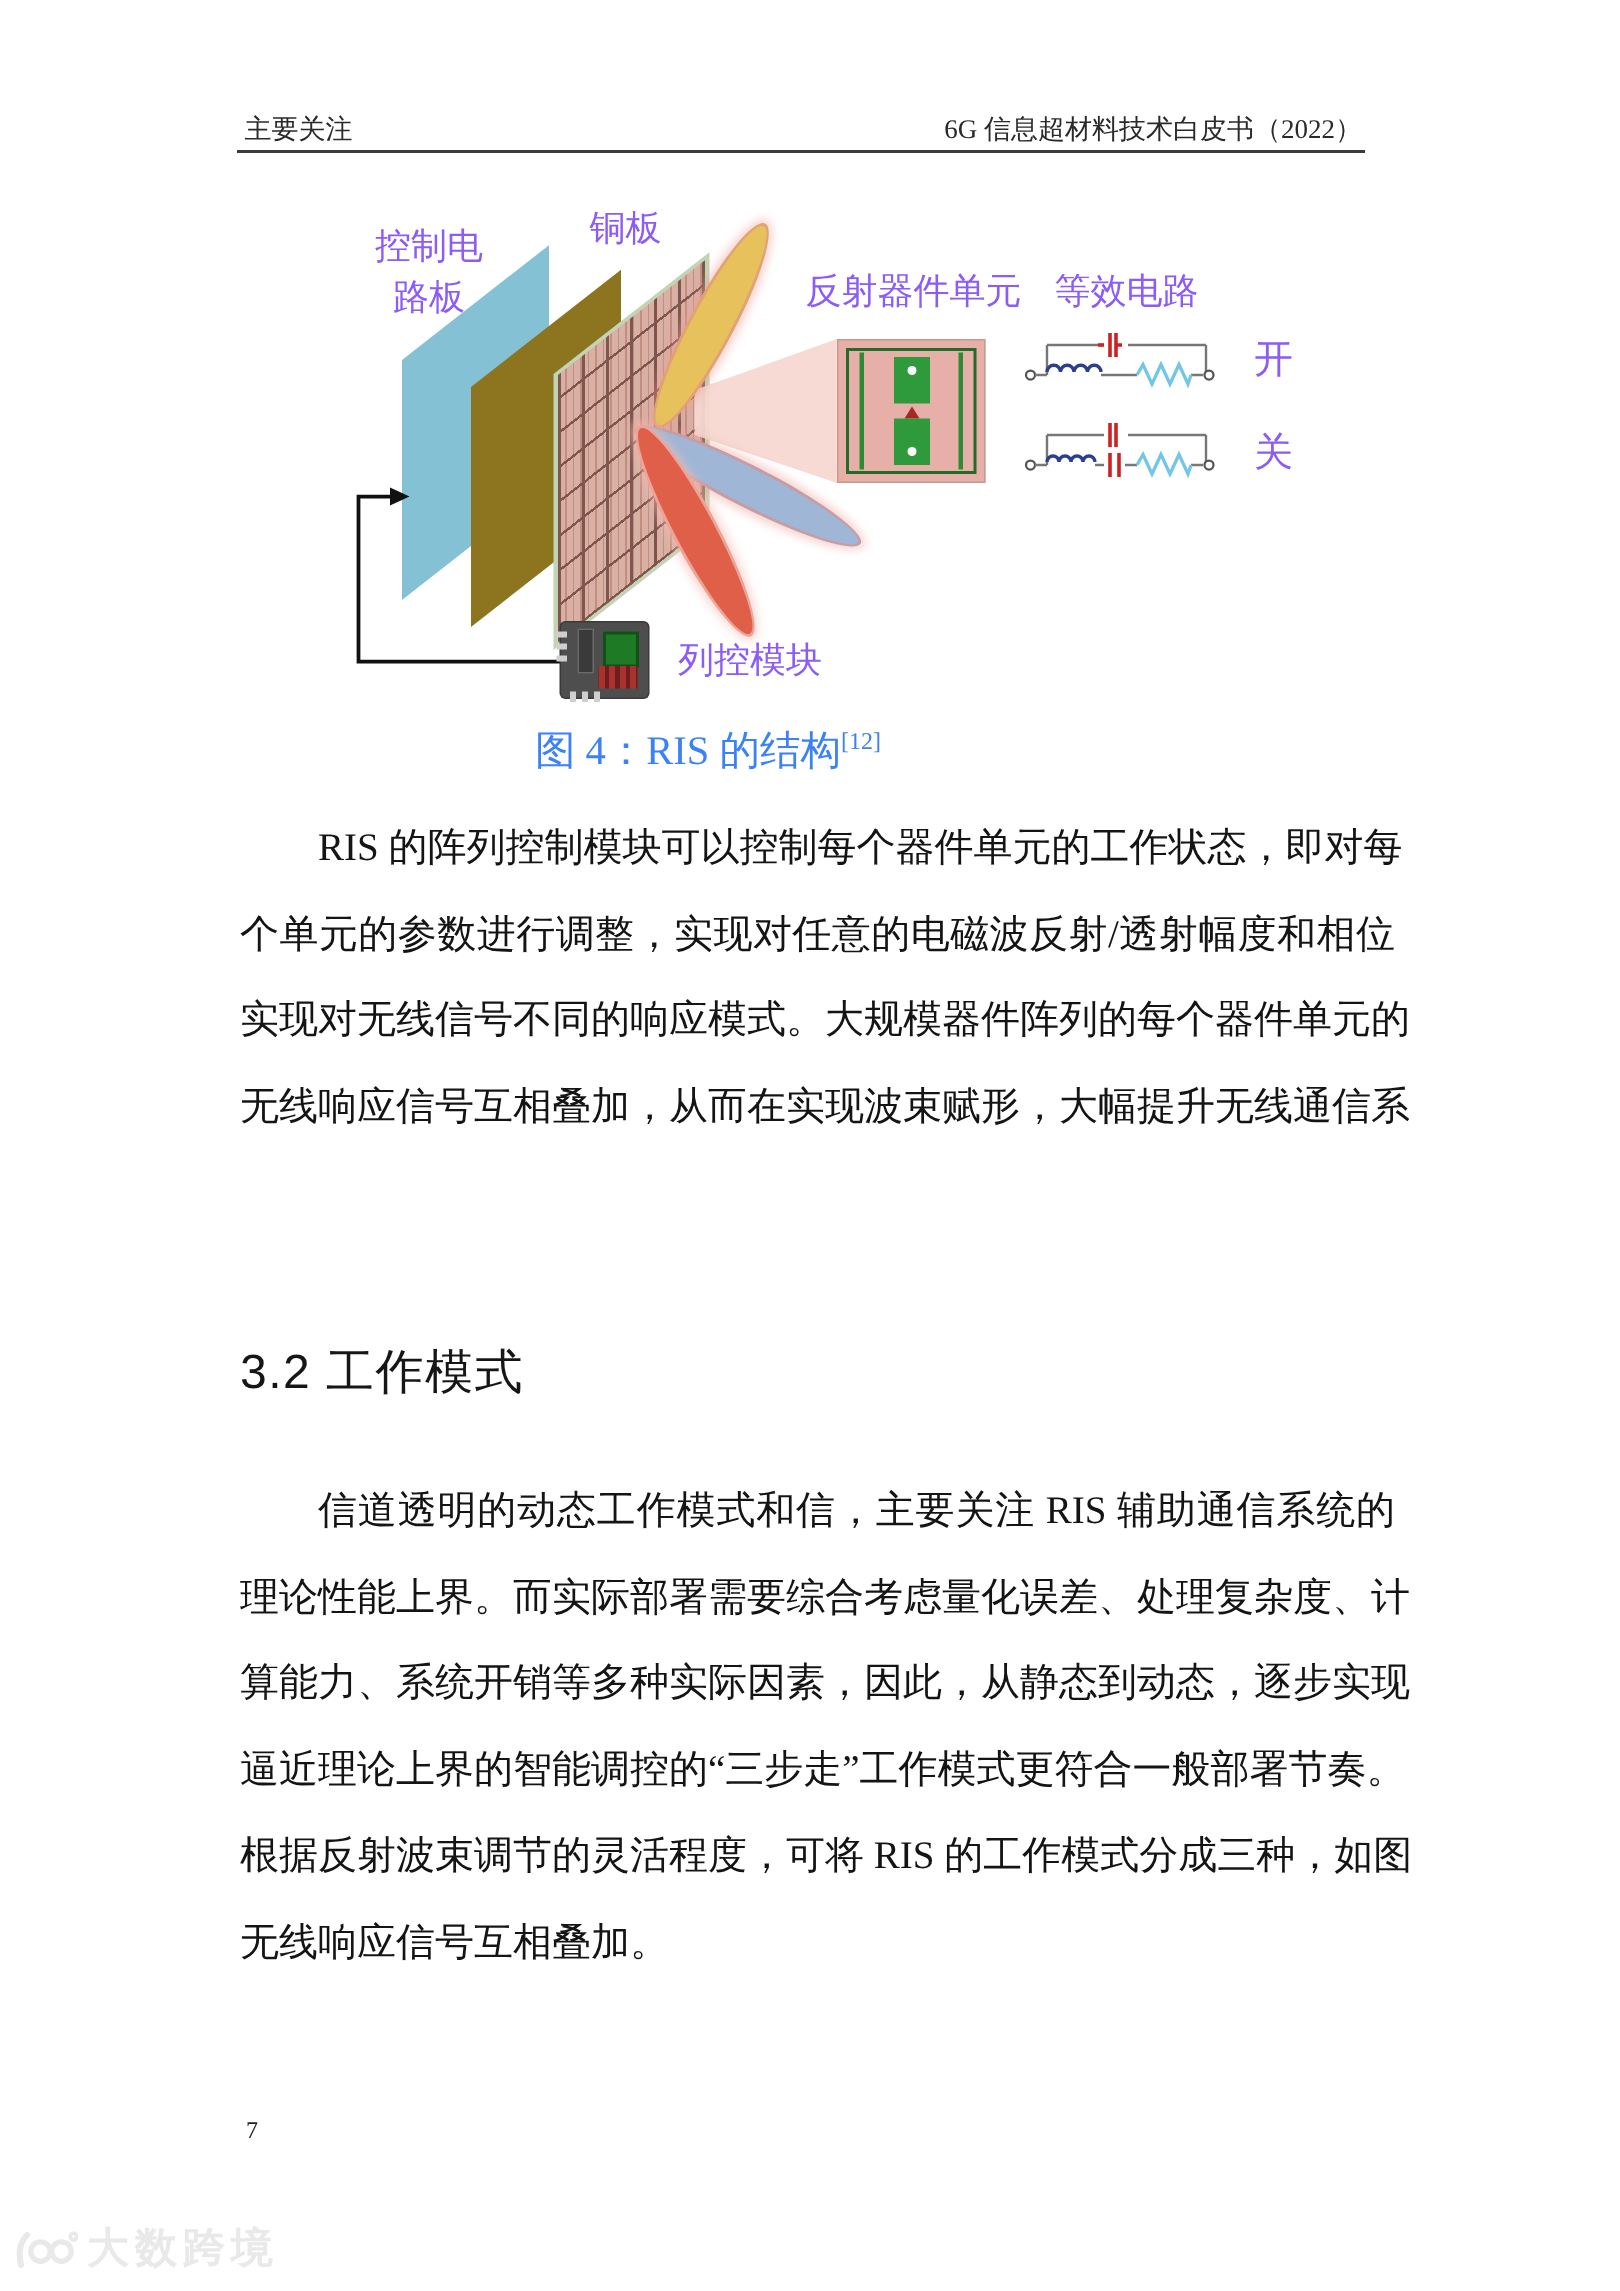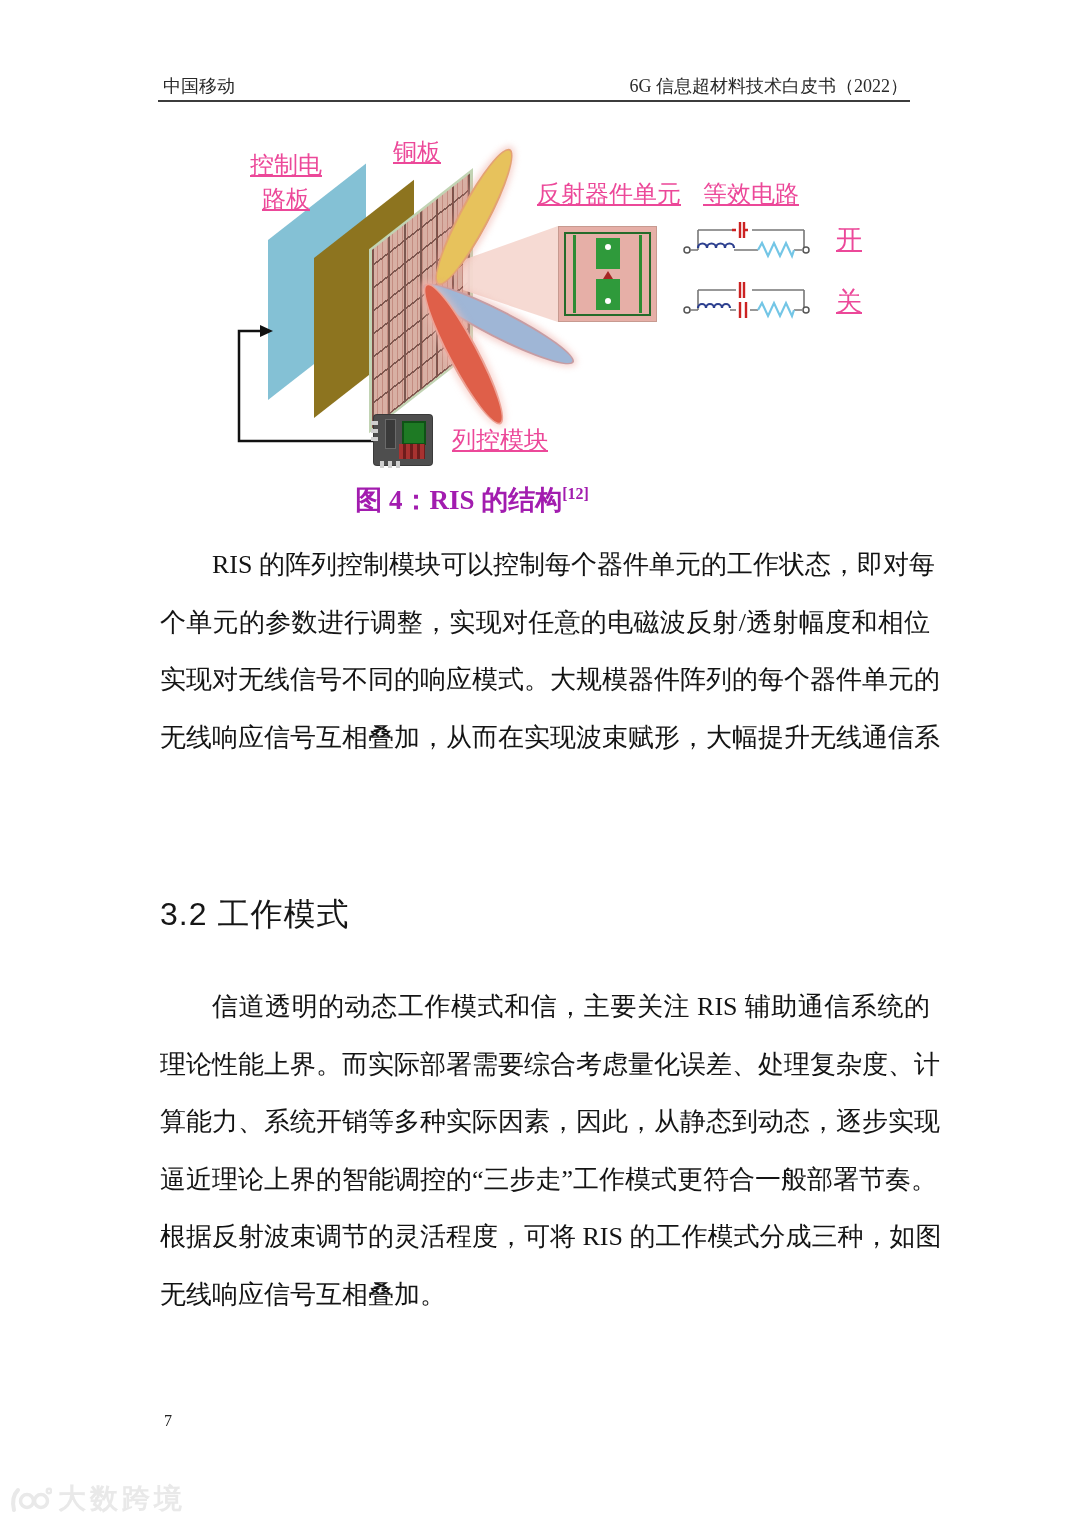--- a/index.html
+++ b/index.html
@@ -23,21 +23,21 @@
   .beam{position:absolute;border-radius:50%;}
   .beam-yellow{left:397px;top:202px;width:150px;height:26px;background:#e7c25c;
       border:2px solid rgba(225,140,130,.6);box-shadow:0 0 6px 3px rgba(235,160,150,.45);
       transform:rotate(-62deg);}
   .beam-blue{left:414px;top:310px;width:165px;height:24px;background:#9fb6d6;
       border:2px solid rgba(225,140,130,.6);box-shadow:0 0 6px 3px rgba(235,160,150,.45);
       transform:rotate(27deg);}
   .beam-red{left:384px;top:339px;width:155px;height:26px;background:#df5f49;
       border:2px solid rgba(240,180,170,.8);box-shadow:0 0 6px 3px rgba(245,190,180,.55);
       transform:rotate(62deg);}
-  .fig-label{position:absolute;font-size:24px;color:#ec4899;white-space:nowrap;text-decoration:underline;}
+  .fig-label{position:absolute;font-size:24px;color:#8b5cf6;white-space:nowrap;}
   .lbl-control{left:226px;top:148px;width:120px;text-align:center;line-height:34px;white-space:normal;}
   .lbl-copper{left:393px;top:136px;}
   .lbl-unit{left:537px;top:178px;}
   .lbl-circuit{left:703px;top:178px;}
   .lbl-on{left:836px;top:222px;font-size:26px;}
   .lbl-off{left:836px;top:284px;font-size:26px;}
   .lbl-module{left:452px;top:424px;}
   .fig-svg{position:absolute;left:0;top:0;width:1080px;height:520px;pointer-events:none;}
   
   .unit-cell{position:absolute;left:558px;top:226px;width:97px;height:94px;background:#e6afa7;
@@ -57,42 +57,42 @@
   
   .chip{position:absolute;left:374px;top:415px;width:58px;height:50px;background:#4e4e4e;border-radius:3px;
       box-shadow:0 0 0 1px #3a3a3a;}
   .chip-slot{position:absolute;left:11px;top:4px;width:9px;height:28px;background:#3a3a3a;border:1px solid #6a6a6a;}
   .chip-green{position:absolute;right:6px;top:6px;width:20px;height:20px;background:#1e7a24;border:2px solid #0f5216;}
   .chip-red{position:absolute;right:7px;bottom:6px;width:26px;height:15px;
       background:repeating-linear-gradient(90deg,#a83230 0 4px,#6e1c1c 4px 7px);}
   .chip-pin{position:absolute;left:-3px;width:7px;height:4px;background:#cfcfcf;}
   .chip-pin2{position:absolute;bottom:-3px;width:4px;height:7px;background:#cfcfcf;}
   
-  .caption{position:absolute;left:0;top:482px;width:944px;text-align:center;font-size:27px;color:#a21caf;font-weight:bold;}
+  .caption{position:absolute;left:0;top:482px;width:944px;text-align:center;font-size:27px;color:#3b82f6;}
   .caption sup{font-size:16px;}
   
   .para{position:absolute;left:160px;width:770px;font-size:26px;color:#141414;}
   .pline{line-height:57.5px;height:57.5px;text-align:justify;text-align-last:justify;white-space:nowrap;}
   .pline.indent{text-indent:52px;}
   .pline.last{text-align-last:left;}
   .para1{top:536px;}
   .para2{top:978px;}
   .section-heading{position:absolute;left:160px;top:893px;font-family:"Liberation Sans",sans-serif;
       font-size:32px;color:#161616;letter-spacing:1px;}
   .page-num{position:absolute;left:164px;top:1412px;font-size:16px;color:#222;}
   
   .watermark{position:absolute;left:6px;top:1480px;display:flex;align-items:center;gap:6px;color:#e9e9e9;}
   .wm-text{font-family:"Liberation Sans",sans-serif;font-weight:bold;font-size:28px;letter-spacing:4px;}
 </style>
 </head>
 <body>
 
 <div class="page">
 
-  <div class="hdr-left">中国移动</div>
+  <div class="hdr-left">主要关注</div>
   <div class="hdr-right">6G 信息超材料技术白皮书（2022）</div>
   <div class="hdr-line"></div>
 
   <div>
 
     <div class="panel panel-blue"></div>
     <div class="panel panel-copper"></div>
     <div class="panel panel-grid"></div>
 
     <svg class="fig-svg" viewBox="0 0 1080 520">

